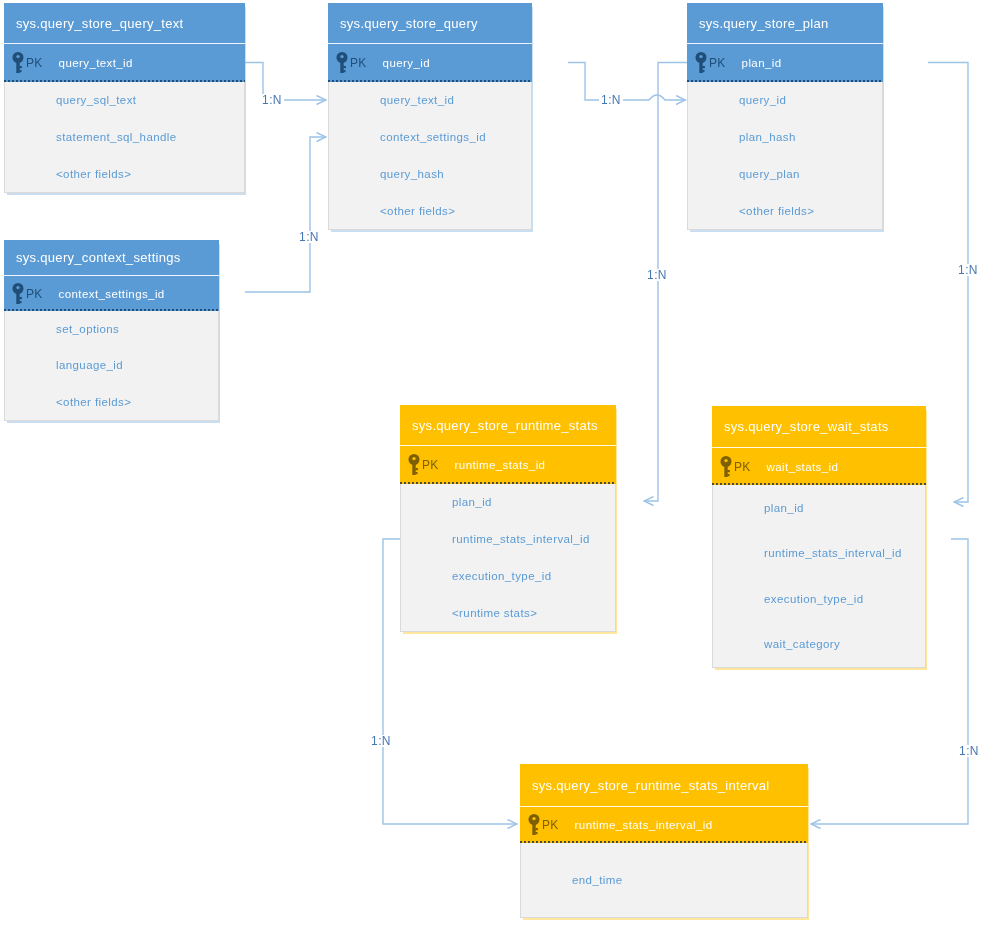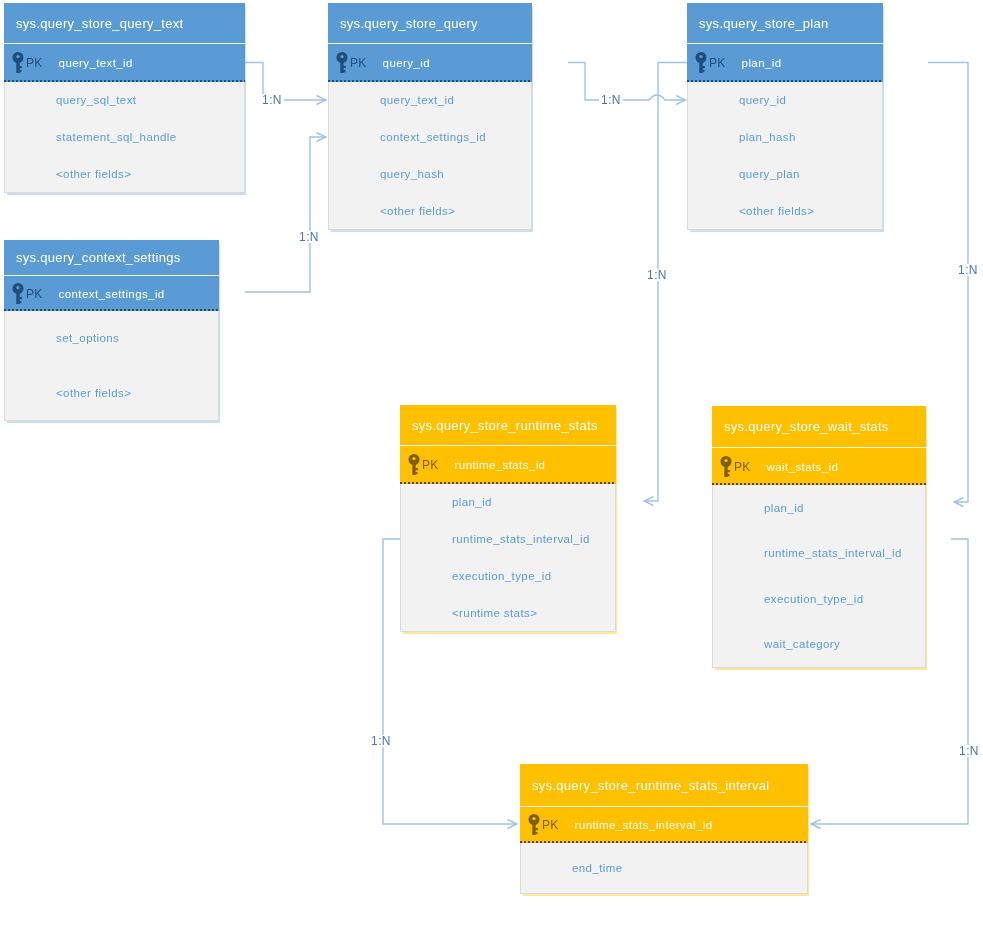--- a/index.html
+++ b/index.html
@@ -134,20 +134,21 @@
           <circle class="k-hole" cx="6" cy="4.6" r="1.7"></circle>
           <rect class="k-ink" x="4.3" y="9" width="3.4" height="12"></rect>
           <rect class="k-ink" x="7.3" y="14" width="2.6" height="2.2"></rect>
           <rect class="k-ink" x="7.3" y="18" width="2.2" height="2.2"></rect>
         </svg>
       <span class="pk-tag">PK</span>
       <span class="pk-name">context_settings_id</span>
     </div>
     <div class="t-body">
       <div class="field">set_options</div>
+      <div class="field">language_id</div>
       <div class="field">&lt;other fields&gt;</div>
     </div>
   </div>
 
   <div class="table orange" style="left:400px;top:405px;width:216px;height:227px">
     <div class="t-title" style="height:40px">sys.query_store_runtime_stats</div>
     <div class="t-pk" style="height:38px">
       <svg class="key-icon" width="13" height="22" viewBox="0 0 13 22">
           <circle class="k-ink" cx="6" cy="5.5" r="5.5"></circle>
           <circle class="k-hole" cx="6" cy="4.6" r="1.7"></circle>
@@ -180,21 +181,21 @@
       <span class="pk-name">wait_stats_id</span>
     </div>
     <div class="t-body">
       <div class="field">plan_id</div>
       <div class="field">runtime_stats_interval_id</div>
       <div class="field">execution_type_id</div>
       <div class="field">wait_category</div>
     </div>
   </div>
 
-  <div class="table orange" style="left:520px;top:764px;width:288px;height:130px">
+  <div class="table orange" style="left:520px;top:764px;width:288px;height:154px">
     <div class="t-title" style="height:42px">sys.query_store_runtime_stats_interval</div>
     <div class="t-pk" style="height:36px">
       <svg class="key-icon" width="13" height="22" viewBox="0 0 13 22">
           <circle class="k-ink" cx="6" cy="5.5" r="5.5"></circle>
           <circle class="k-hole" cx="6" cy="4.6" r="1.7"></circle>
           <rect class="k-ink" x="4.3" y="9" width="3.4" height="12"></rect>
           <rect class="k-ink" x="7.3" y="14" width="2.6" height="2.2"></rect>
           <rect class="k-ink" x="7.3" y="18" width="2.2" height="2.2"></rect>
         </svg>
       <span class="pk-tag">PK</span>

